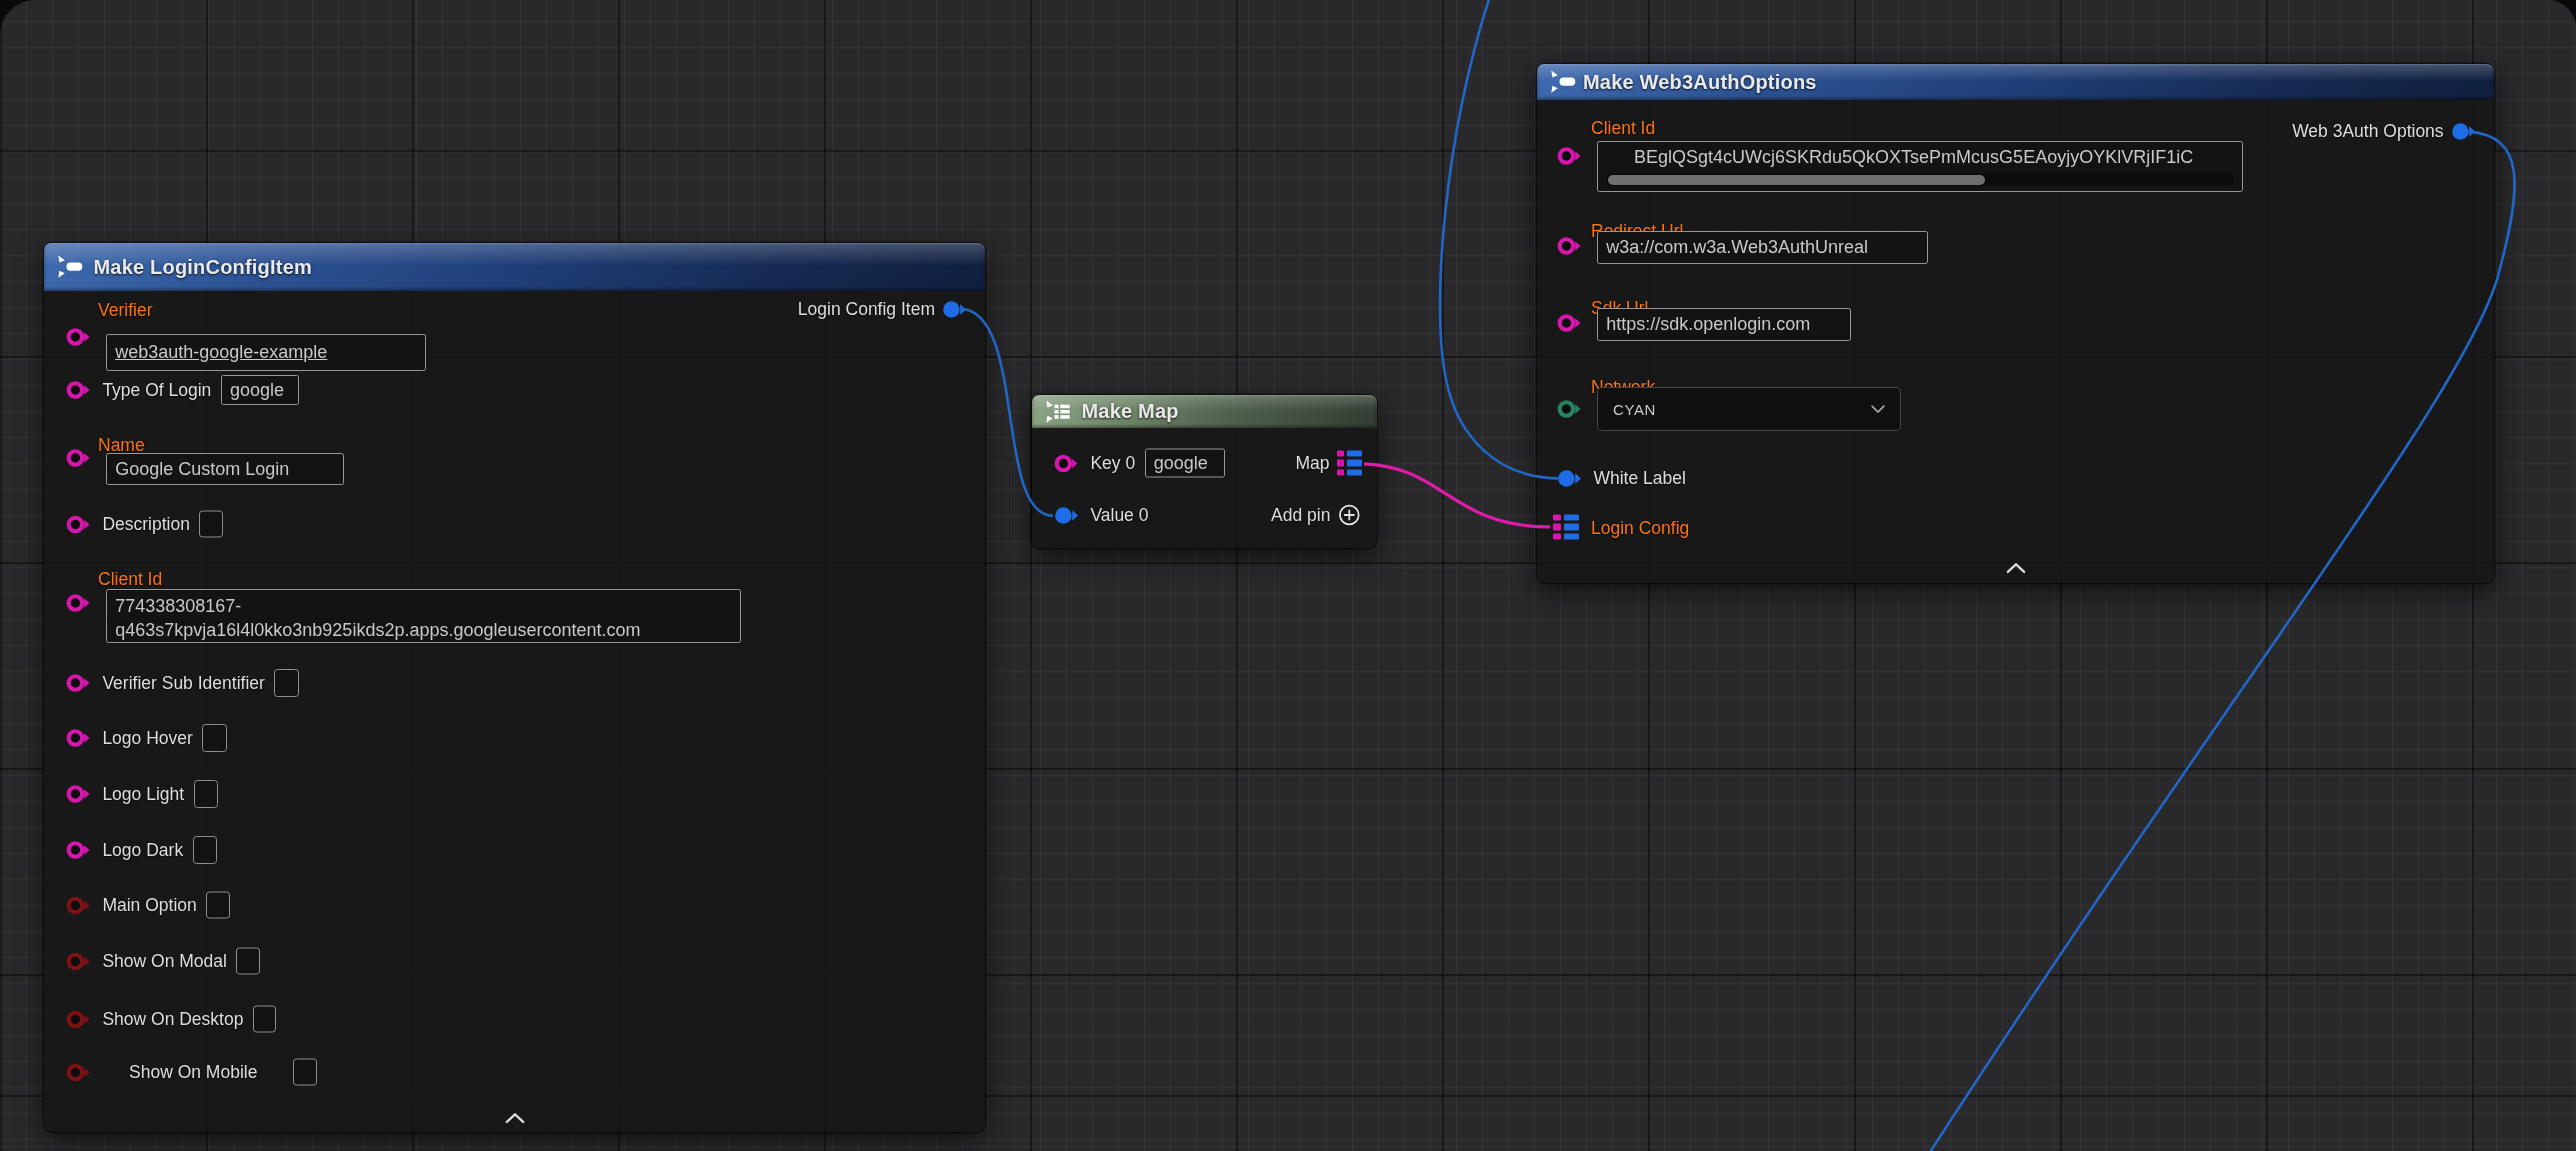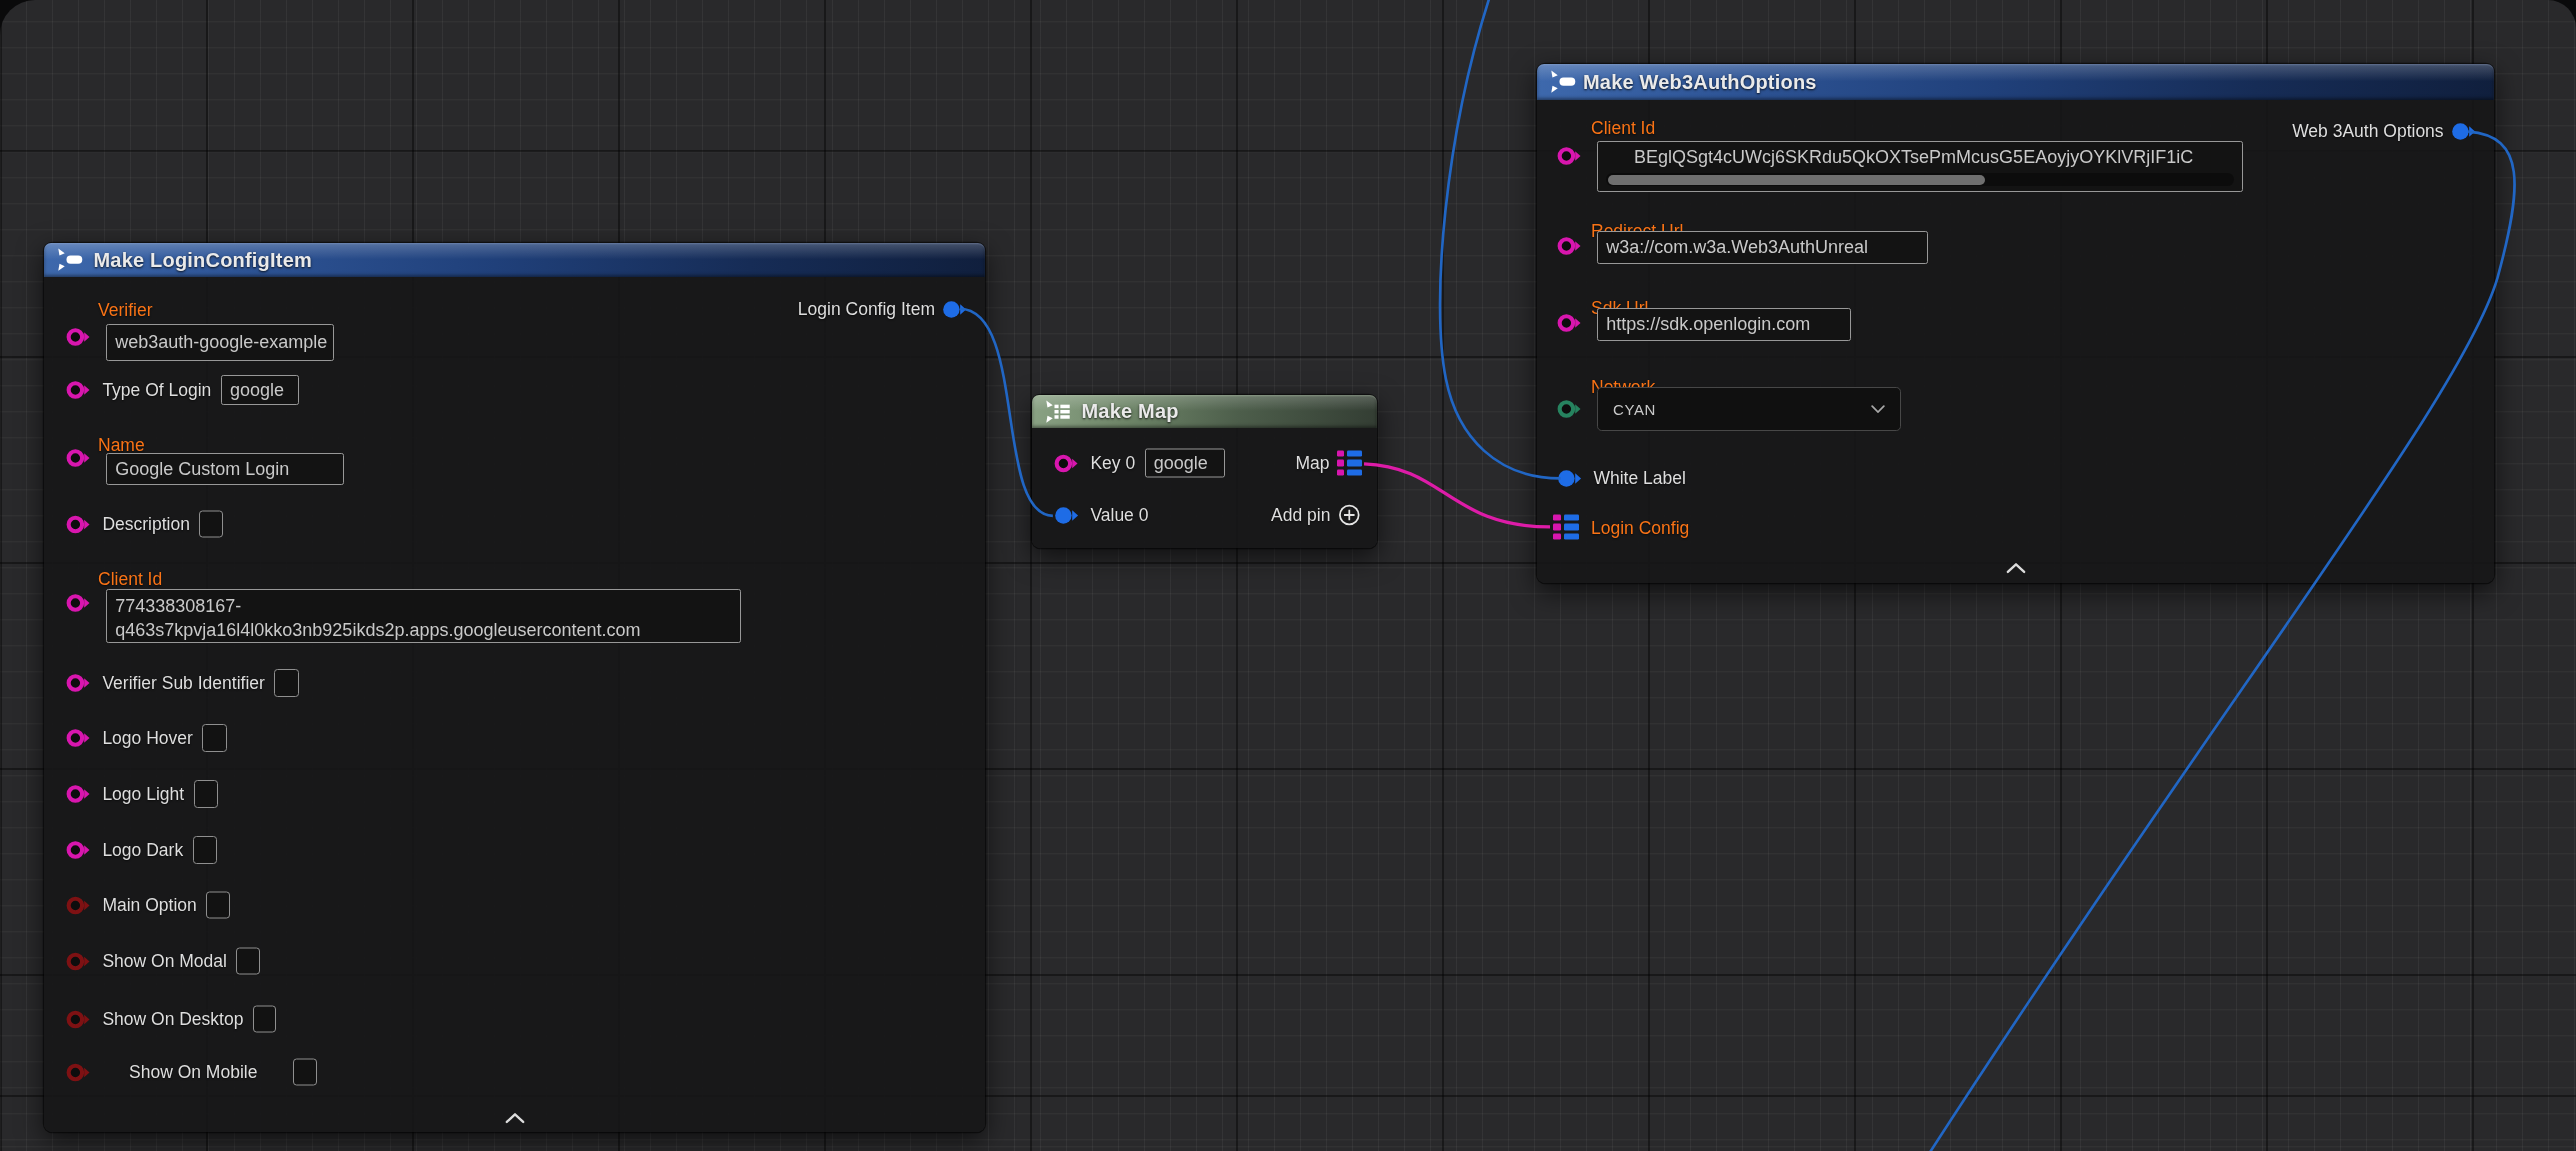--- a/index.html
+++ b/index.html
@@ -58,21 +58,21 @@
 
   .chev{position:absolute;left:50%;transform:translateX(-50%);}
   .wires{position:absolute;inset:0;pointer-events:none;}
 </style>
 </head>
 <body>
 
 <div class="viewport">
 
   <div class="node" style="left:44px;top:243px;width:941px;height:889px;">
-    <div class="nhead hdr-blue" style="height:34px;">
+    <div class="nhead hdr-blue" style="height:48px;">
       <svg width="26" height="23.4" viewBox="0 0 44 40">
         <path d="M2 1 L13 9 L4 13 Z" fill="#ffffff"></path>
         <path d="M2 39 L13 31 L4 27 Z" fill="#ffffff"></path>
         <rect x="16" y="13" width="27" height="14" rx="7" fill="#ffffff"></rect>
       </svg>
       <span class="ntitle">Make LoginConfigItem</span>
     </div>
 
     <div class="orow" style="top:66px;right:16px;">
       <span class="lbl">Login Config Item</span>
@@ -80,21 +80,21 @@
         <circle cx="16" cy="17" r="14" fill="#1e6ce6"></circle>
           <path d="M31 8 L41 17 L31 26 Z" fill="#1e6ce6"></path>
       </svg>
     </div>
 
     <span class="flabel" style="left:54px;top:57px;">Verifier</span>
     <svg class="pin" style="left:22px;top:94px;" width="27" height="20" viewBox="0 0 46 34">
       <circle cx="16" cy="17" r="11.5" fill="#0d0d0d" stroke="#d816ae" stroke-width="7"></circle>
         <path d="M31 9 L40 17 L31 25 Z" fill="#d816ae"></path>
     </svg>
-    <div class="tf" style="left:62px;top:81px;width:228px;height:37px;">web3auth-google-example</div>
+    <div class="tf" style="left:62px;top:91px;width:320px;height:37px;text-decoration:underline;">web3auth-google-example</div>
 
     <div class="row" style="left:22px;top:147px;">
       <svg class="pin-inline" width="27" height="20" viewBox="0 0 46 34">
         <circle cx="16" cy="17" r="11.5" fill="#0d0d0d" stroke="#d816ae" stroke-width="7"></circle>
           <path d="M31 9 L40 17 L31 25 Z" fill="#d816ae"></path>
       </svg>
       <span class="lbl">Type Of Login</span>
       <div class="tf tf-inline" style="width:78px;">google</div>
     </div>
 

